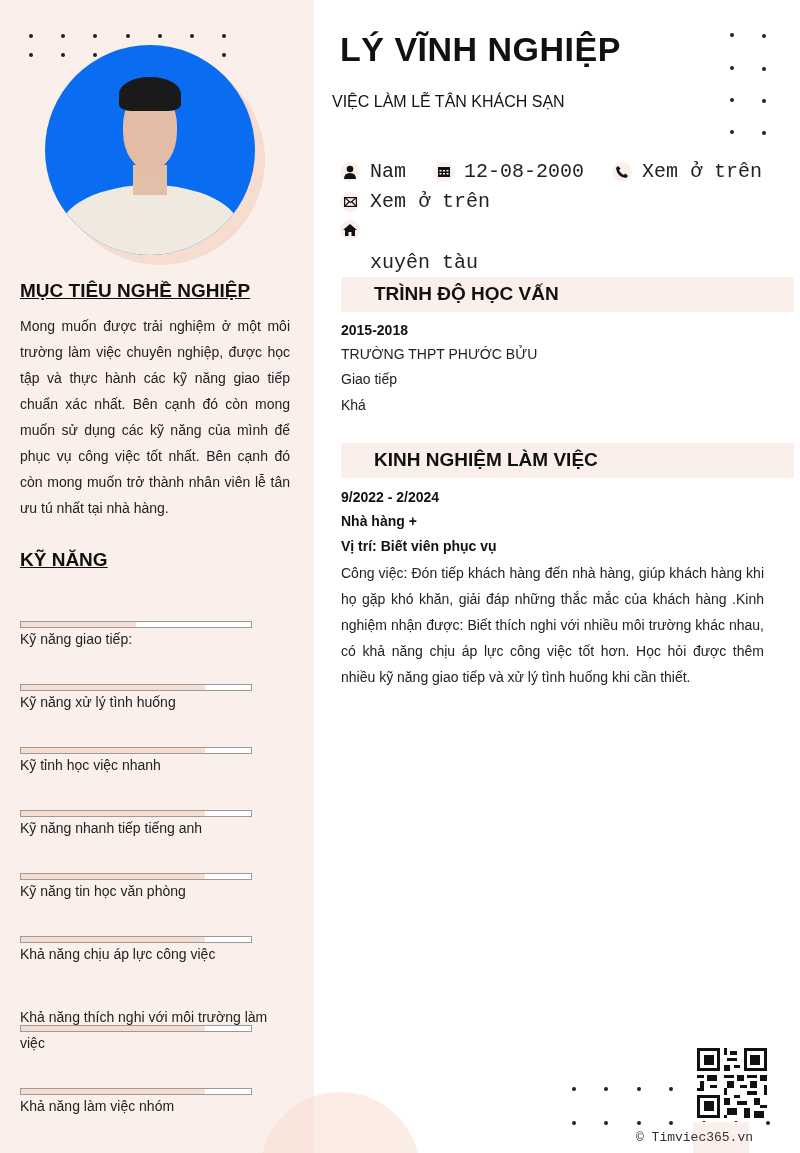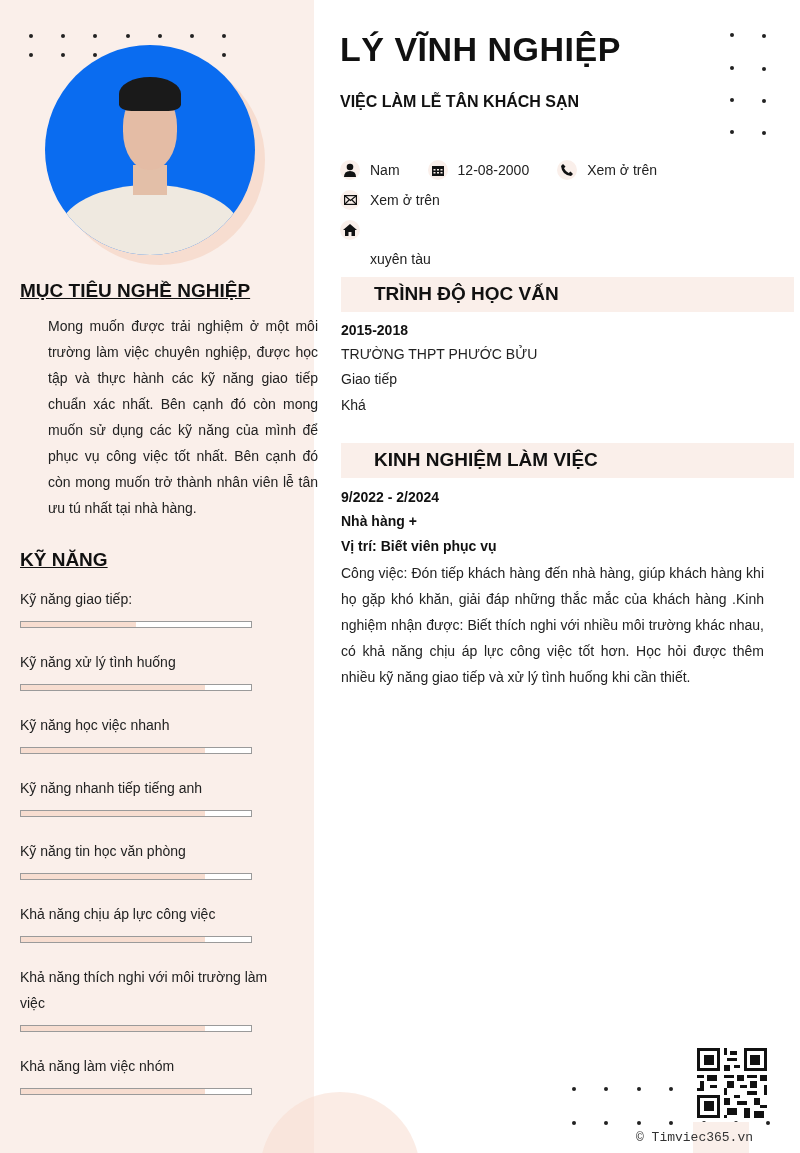--- a/index.html
+++ b/index.html
@@ -11,30 +11,30 @@
     .dot { position: absolute; width: 4px; height: 4px; border-radius: 50%; background: #222; }
 
     .avatar-shadow { position: absolute; left: 55px; top: 55px; width: 210px; height: 210px; border-radius: 50%; background: #f7ddd0; }
     .avatar { position: absolute; left: 45px; top: 45px; width: 210px; height: 210px; border-radius: 50%; background: #0a6cf0; overflow: hidden; }
     .avatar .shirt { position: absolute; left: 15px; top: 140px; width: 180px; height: 90px; background: #efe9e0; border-radius: 50% 50% 0 0; }
     .avatar .neck { position: absolute; left: 88px; top: 120px; width: 34px; height: 30px; background: #e3bfa8; }
     .avatar .face { position: absolute; left: 78px; top: 45px; width: 54px; height: 80px; background: #e4bca5; border-radius: 45% 45% 48% 48%; }
     .avatar .hair { position: absolute; left: 74px; top: 32px; width: 62px; height: 34px; background: #1a1a1a; border-radius: 50% 50% 20% 20%; }
 
     .section-title-left { position: absolute; left: 20px; font-size: 19px; font-weight: bold; color: #111; text-decoration: underline; }
-    .objective { position: absolute; left: 20px; top: 313px; width: 270px; font-size: 14px; line-height: 26px; text-align: justify; color: #222; margin-left: 28px; }
-
-    .skill-label { position: absolute; left: 20px; width: 270px; font-size: 14px; line-height: 26px; color: #222; }
+    .objective { position: absolute; left: 20px; top: 313px; width: 270px; font-size: 14px; line-height: 26px; text-align: justify; color: #222; }
+
+    .skill-label { position: absolute; left: 20px; width: 270px; font-size: 14px; line-height: 26px; color: #222; margin-top: 40px; }
     .skill-bar { position: absolute; left: 20px; width: 232px; height: 7px; border: 1px solid #9a9a9a; background: #fff; }
     .skill-fill { height: 100%; background: #f7ddd0; }
 
     .name { position: absolute; left: 340px; top: 30px; font-size: 34px; font-weight: bold; letter-spacing: 0.5px; color: #111; }
-    .job-title { position: absolute; left: 340px; top: 93px; font-size: 16px; font-weight: bold; color: #111; }
-
-    .info-row { position: absolute; display: flex; align-items: center; font-size: 14px; color: #222; }
+    .job-title { position: absolute; left: 332px; top: 93px; font-size: 16px; font-weight: normal; color: #111; }
+
+    .info-row { position: absolute; display: flex; align-items: center; font-size: 20px; color: #222; font-family: Liberation Mono, monospace; }
     .icon-circle { width: 20px; height: 20px; border-radius: 50%; background: #faefea; display: inline-flex; align-items: center; justify-content: center; margin-right: 10px; }
     .info-text { margin-right: 28px; }
 
     .section-bar { position: absolute; left: 341px; width: 453px; height: 35px; background: #faefea; }
     .section-bar span { position: absolute; left: 33px; top: 6px; font-size: 19px; font-weight: bold; color: #111; }
 
     .main-text { position: absolute; left: 341px; font-size: 14px; color: #222; line-height: 20px; }
     .bold { font-weight: bold; color: #111; }
     .desc { position: absolute; left: 341px; top: 560px; width: 423px; font-size: 14px; line-height: 26px; text-align: justify; color: #222; }
 
@@ -142,21 +142,21 @@
 <div class="skill-label" style="top:586px">Kỹ năng giao tiếp:</div>
 <div class="skill-bar" style="top:621px">
     <div class="skill-fill" style="width:50%"></div>
   </div>
 
 <div class="skill-label" style="top:649px">Kỹ năng xử lý tình huống</div>
 <div class="skill-bar" style="top:684px">
     <div class="skill-fill" style="width:80%"></div>
   </div>
 
-<div class="skill-label" style="top:712px">Kỹ năng học việc nhanh</div>
+<div class="skill-label" style="top:712px">Kỹ tỉnh học việc nhanh</div>
 <div class="skill-bar" style="top:747px">
     <div class="skill-fill" style="width:80%"></div>
   </div>
 
 <div class="skill-label" style="top:775px">Kỹ năng nhanh tiếp tiếng anh</div>
 <div class="skill-bar" style="top:810px">
     <div class="skill-fill" style="width:80%"></div>
   </div>
 
 <div class="skill-label" style="top:838px">Kỹ năng tin học văn phòng</div>

